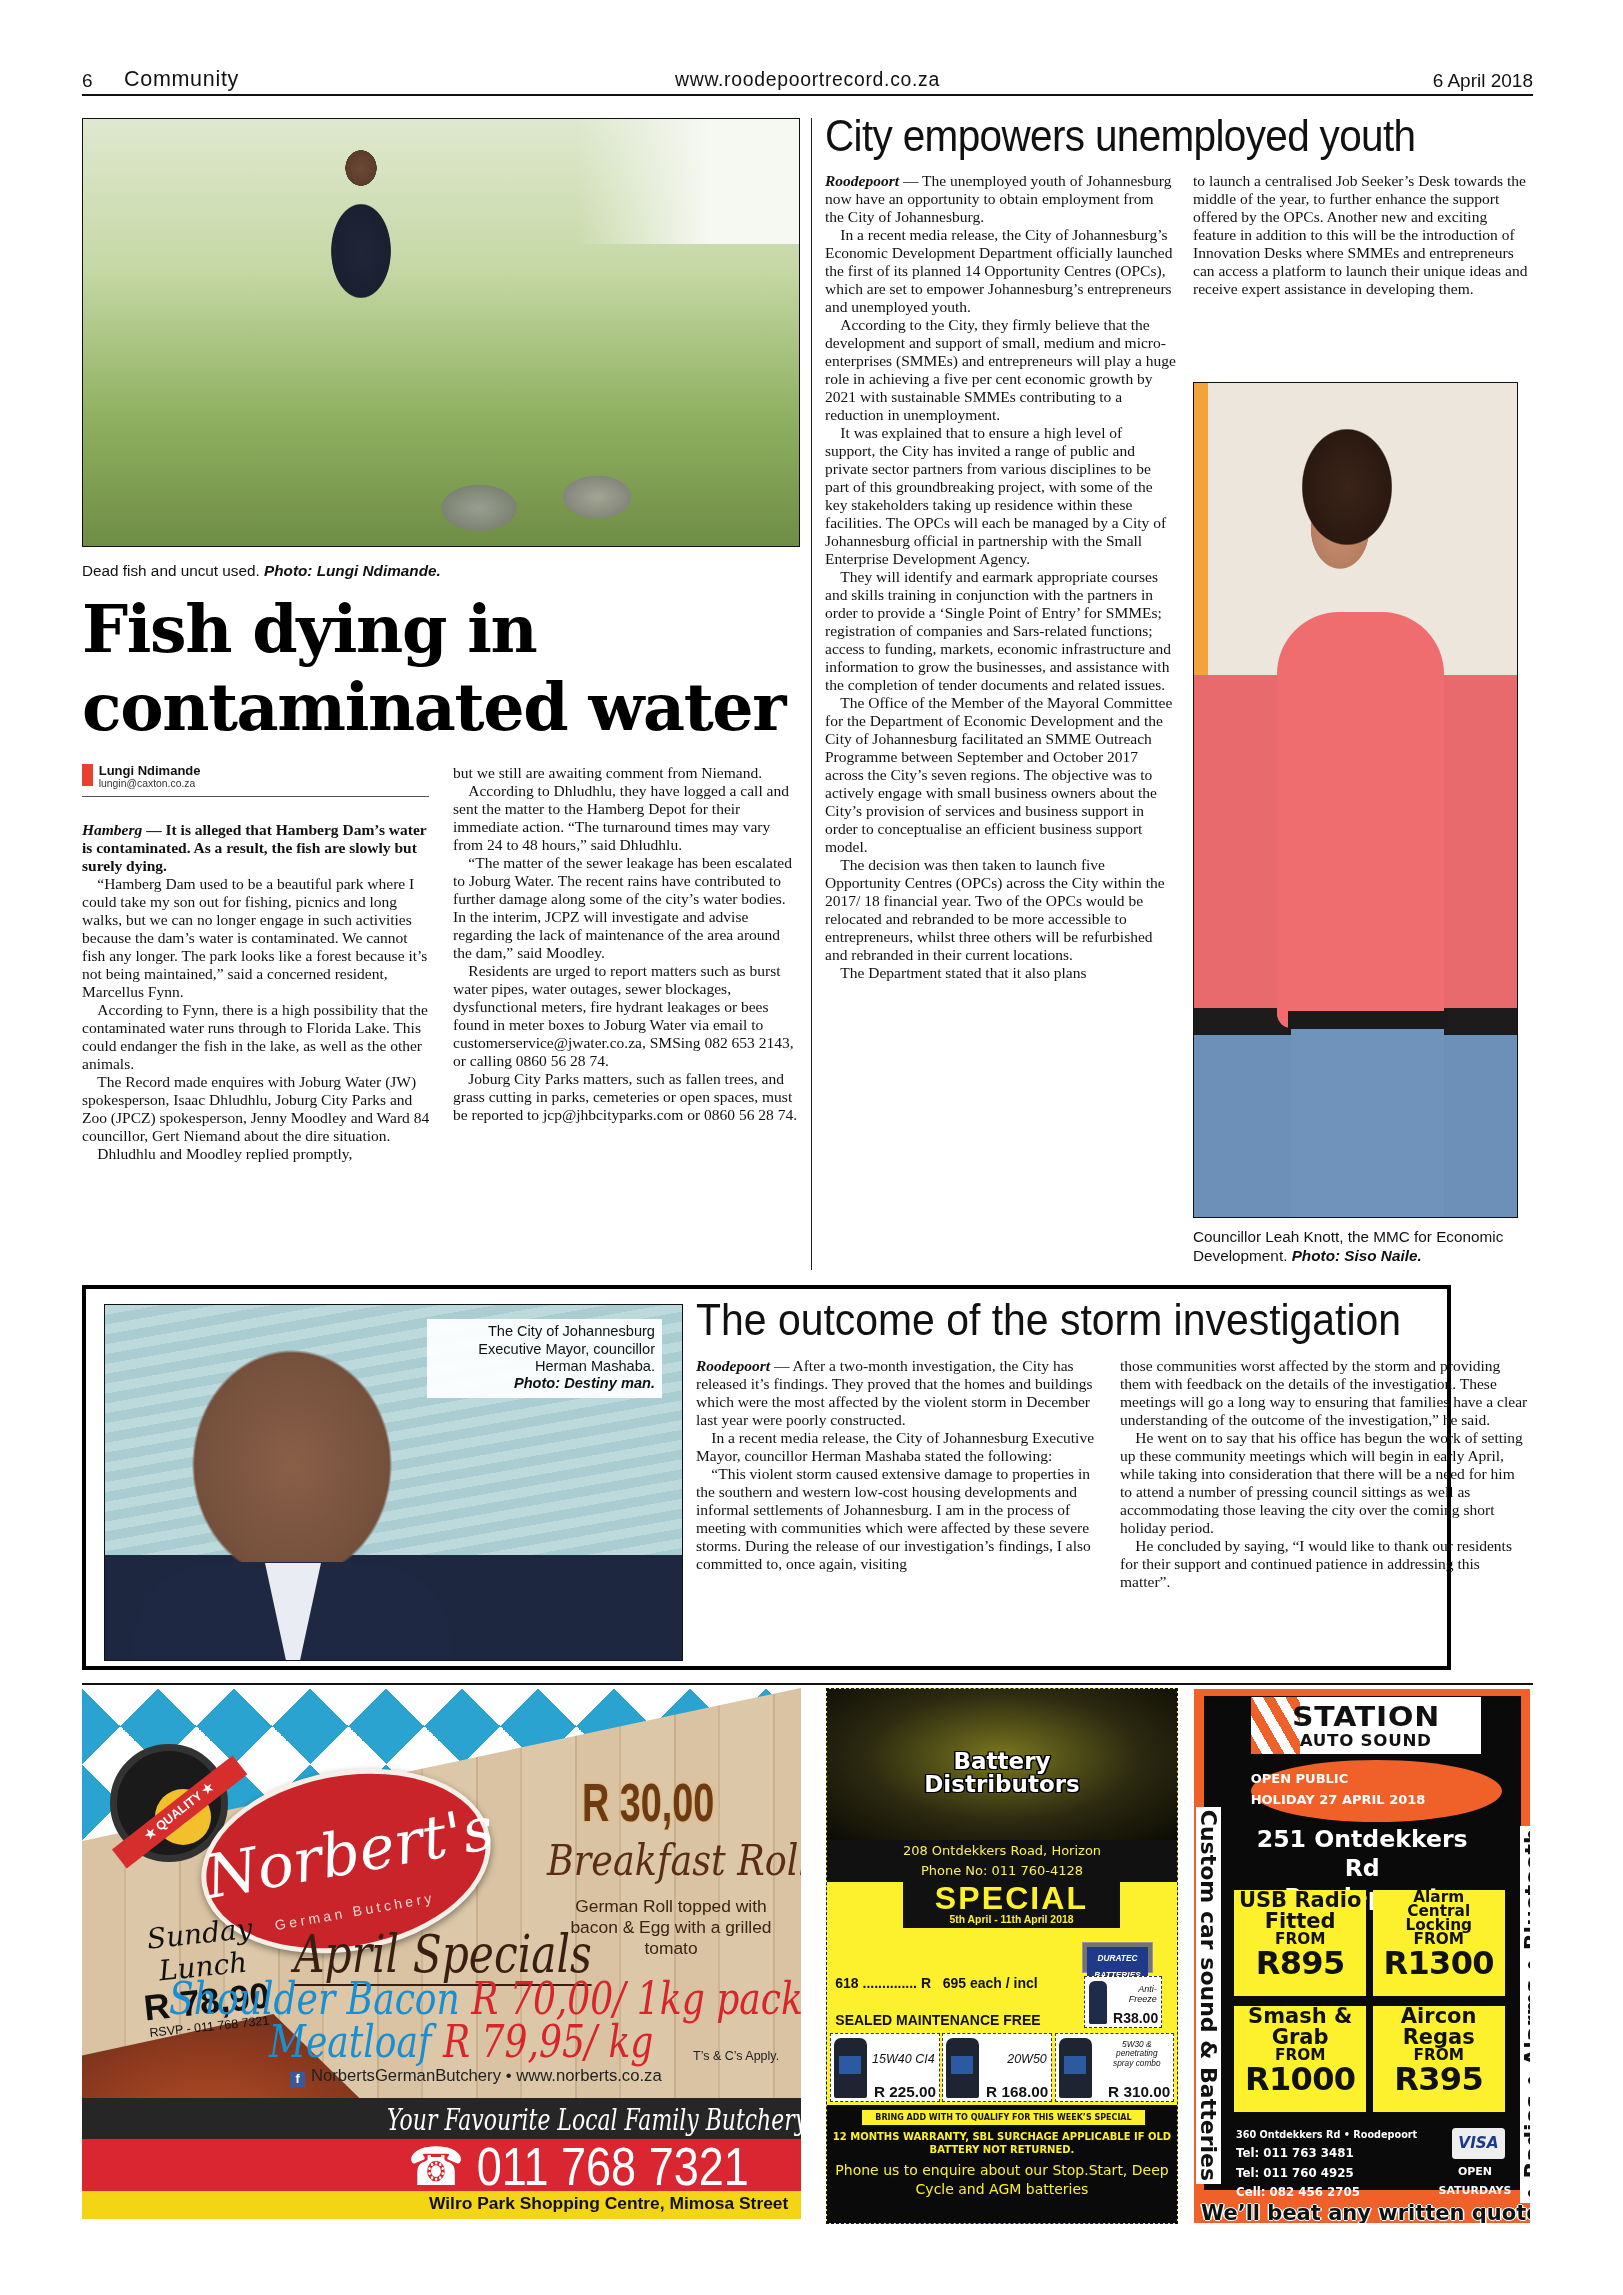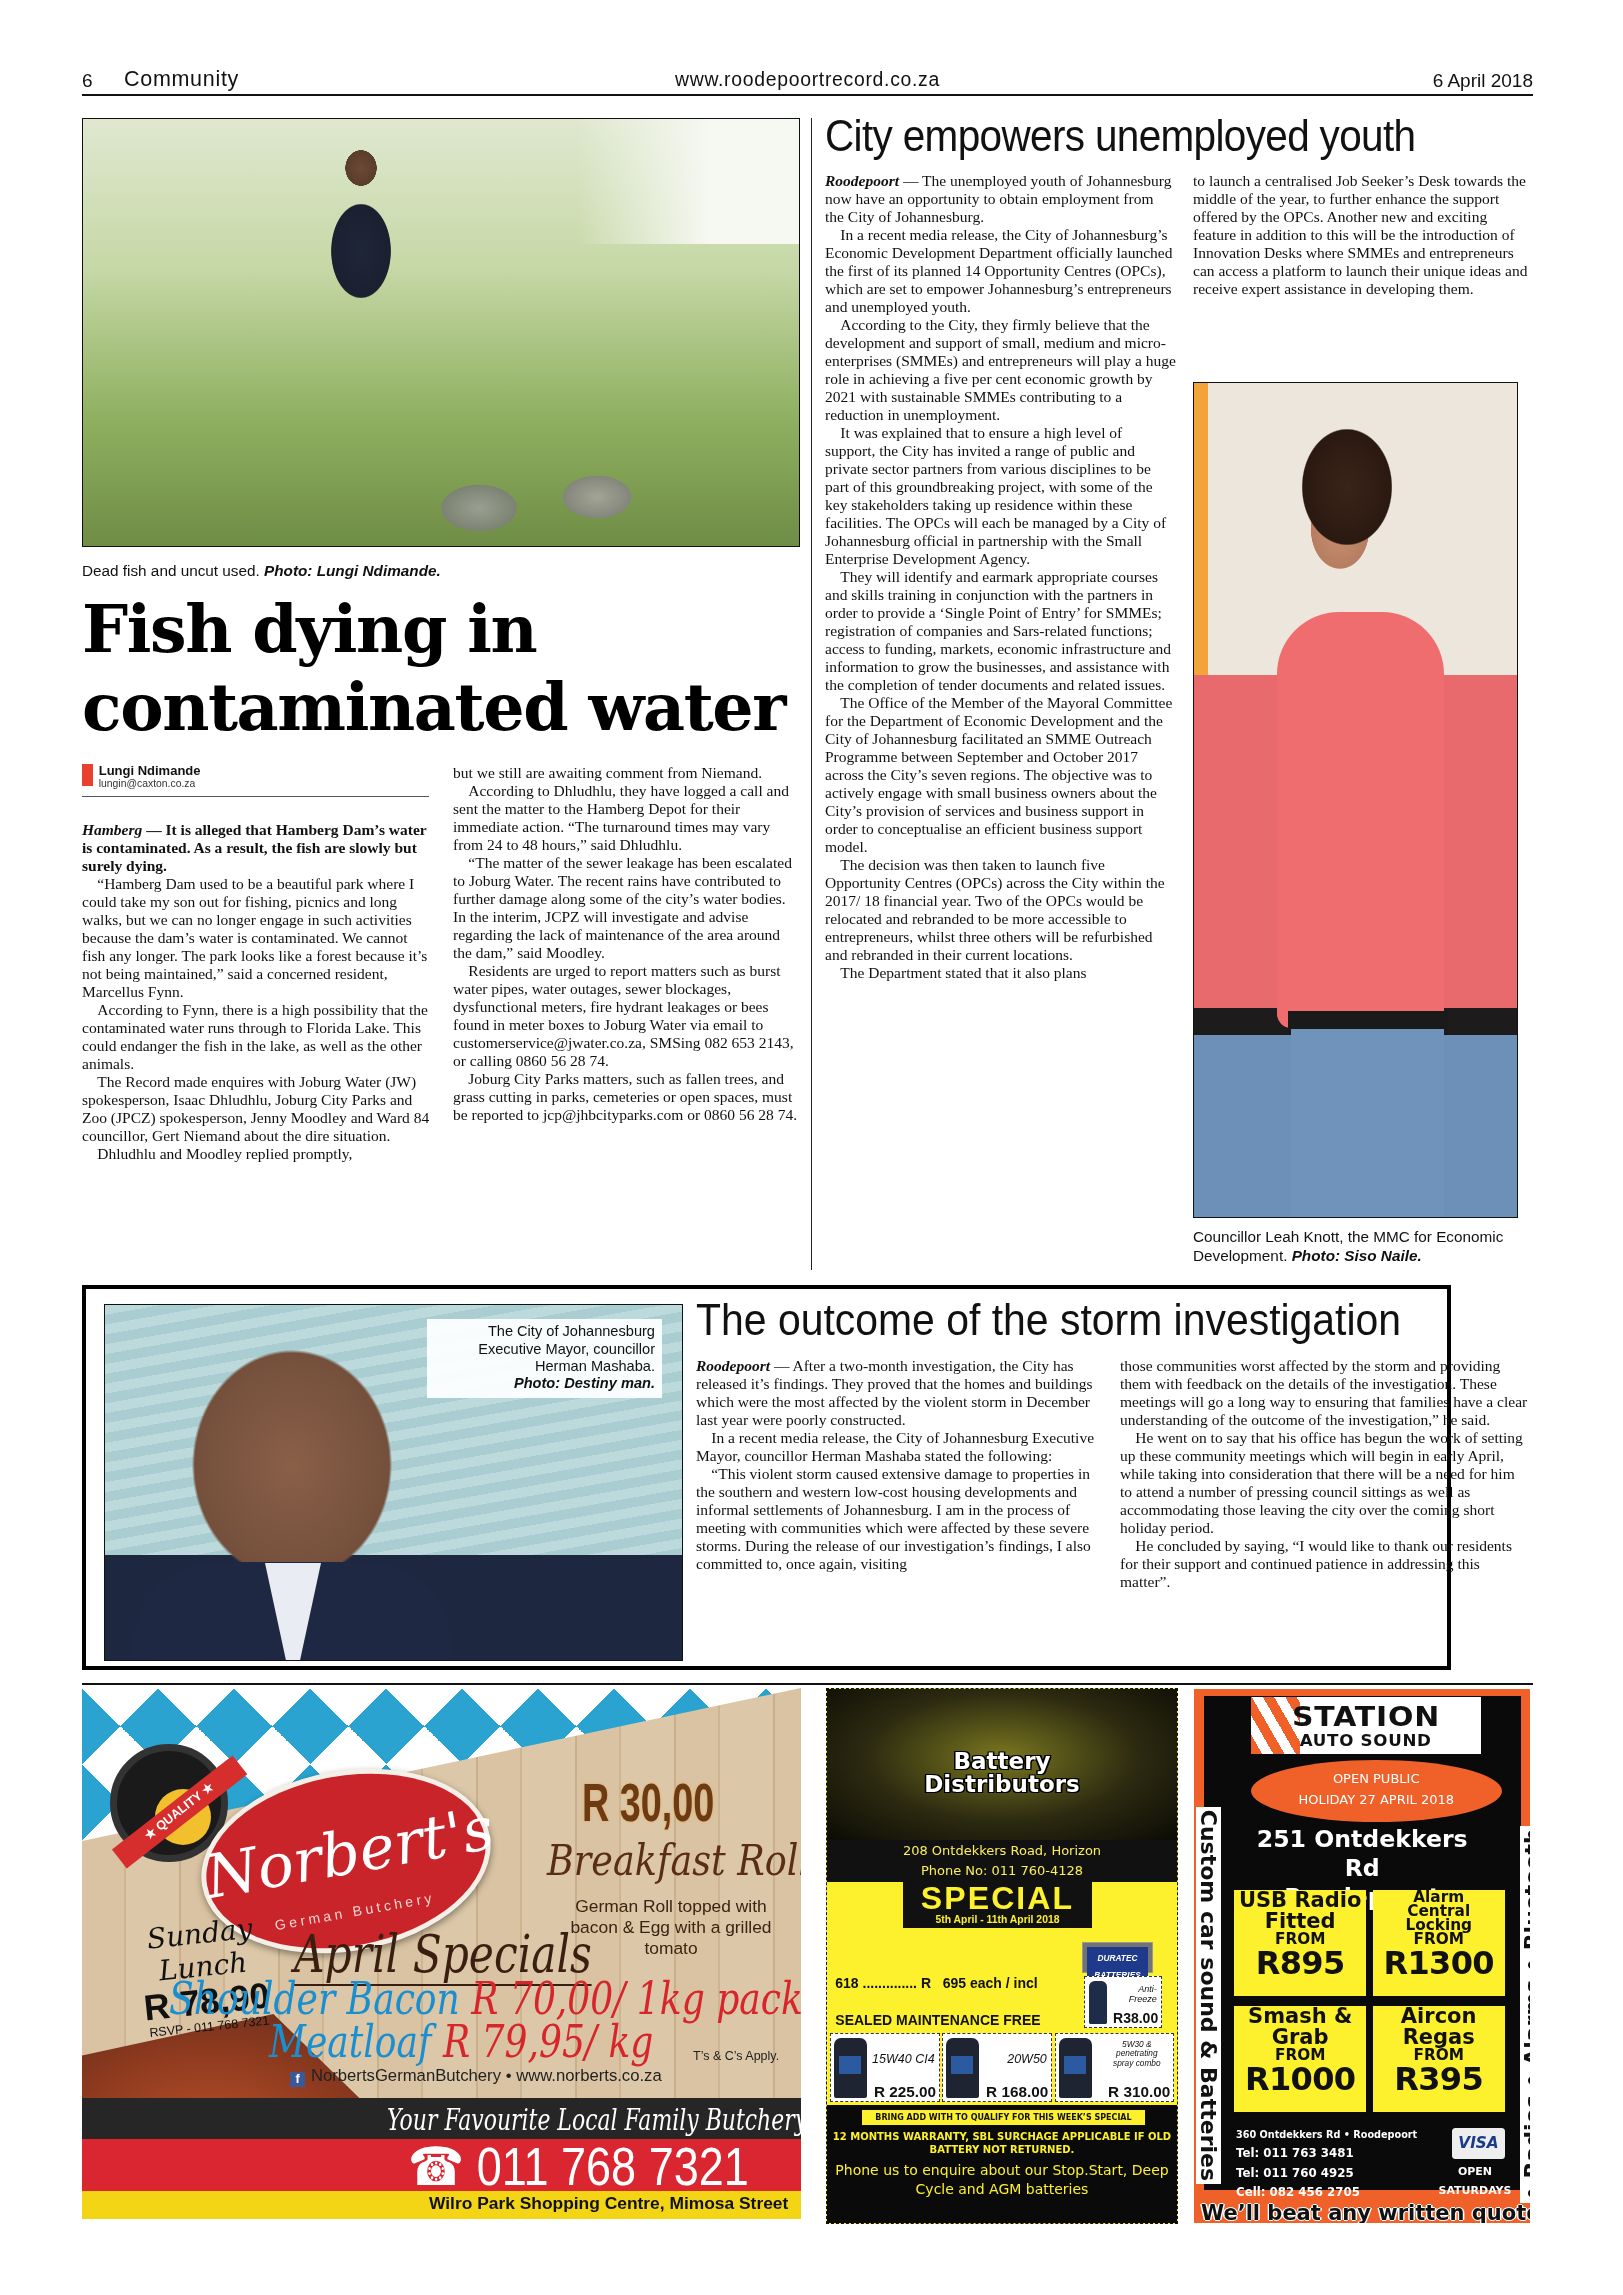--- a/index.html
+++ b/index.html
@@ -103,21 +103,21 @@
   .norb-yellow { position:absolute; left:0; top:503px; width:100%; height:28px; background:#f3d516; }
   .norb-addr { position:absolute; left:347px; top:505px; font-family:"Liberation Sans", sans-serif; font-weight:bold; font-size:17.4px; color:#111; white-space:nowrap; }
   .norb-meat { position:absolute; left:0; top:326px; width:319px; height:208px; background:radial-gradient(ellipse at 40% 60%, #b8502a 0%, #8e3a1f 50%, #5a2a1a 100%); clip-path:polygon(0 20%, 60% 0, 100% 60%, 100% 100%, 0 100%); }
   .norb-badge { position:absolute; width:104px; height:104px; border-radius:50%; background:#f1ece2; border:2.8px solid #b59b7a; color:#5a3a1a; font-family:"Liberation Sans",sans-serif; font-size:8.3px; font-weight:bold; text-align:center; padding-top:42px; }
 
   
   .ad-batt { position:absolute; left:826px; top:1688px; width:352px; height:536px; background:#fdf12d; border:1.4px dashed #111; overflow:hidden; }
   .batt-top { position:absolute; left:0; top:0; width:100%; height:151px; background: radial-gradient(ellipse at 50% 45%, #7a7720 0%, #2c2a10 55%, #0b0b05 100%); }
   .batt-logo { position:absolute; left:0; right:0; top:61px; text-align:center; font-family:"DejaVu Sans", sans-serif; font-weight:bold; font-size:23px; line-height:23px; color:#fff; text-shadow:1.4px 1.4px 0 #000, -1.4px -1.4px 0 #000, 1.4px -1.4px 0 #000, -1.4px 1.4px 0 #000; }
   .batt-addr { position:absolute; left:0; right:0; top:151px; text-align:center; font-family:"DejaVu Sans", sans-serif; font-size:13px; color:#fbf05a; background:#111; padding-top:1.4px; height:42px; line-height:19.4px; }
-  .batt-special { position:absolute; left:76px; top:193px; width:189px; height:46px; background:#111; text-align:center; }
+  .batt-special { position:absolute; left:76px; top:193px; width:217px; height:46px; background:#111; text-align:center; }
   .batt-special .s { font-family:"Liberation Sans", sans-serif; font-weight:bold; font-size:32px; color:#fdf12d; letter-spacing:2.1px; line-height:32px; }
   .batt-special .d { font-family:"Liberation Sans", sans-serif; font-weight:bold; font-size:10.4px; color:#fdf12d; }
   .batt-list { position:absolute; left:8.3px; top:247px; font-family:"Liberation Sans", sans-serif; font-weight:bold; font-size:14px; line-height:19px; color:#111; white-space:pre; }
   .batt-sealed { position:absolute; left:8.3px; top:323px; font-family:"Liberation Sans", sans-serif; font-weight:bold; font-size:14px; color:#111; }
   .batt-duratec { position:absolute; left:255px; top:253px; width:71px; height:30.5px; background:#737373; border:0.7px solid #999; font-family:"Liberation Sans", sans-serif; font-style:italic; font-weight:bold; font-size:8.3px; color:#fff; text-align:center; }
   .batt-duratec span { display:block; margin:4.2px 4.2px; background:#1f3a8a; line-height:9.7px; padding:1.4px 0; }
   .batt-anti { position:absolute; left:257px; top:287px; width:78px; height:52px; background:#fff; border:1.4px dashed #333; }
   .batt-anti .l { position:absolute; right:4.2px; top:7px; font-family:"Liberation Sans", sans-serif; font-style:italic; font-size:9px; text-align:right; }
   .batt-anti .p { position:absolute; right:2.8px; bottom:1.4px; font-family:"Liberation Sans", sans-serif; font-weight:bold; font-size:14px; }
   .batt-anti .bottle { position:absolute; left:4.2px; top:4.2px; width:18px; height:43px; background:#1e2c4a; border-radius:5.6px 5.6px 1.4px 1.4px; }
@@ -132,21 +132,21 @@
   .batt-warr { position:absolute; left:0; right:0; top:441px; text-align:center; font-family:"DejaVu Sans", sans-serif; font-weight:bold; font-size:10px; line-height:13px; color:#fdf12d; }
   .batt-phone { position:absolute; left:0; right:0; top:472px; text-align:center; font-family:"DejaVu Sans", sans-serif; font-size:14px; line-height:19.4px; color:#fdf12d; }
 
   
   .ad-station { position:absolute; left:1194px; top:1689px; width:336px; height:534px; background:#f0612a; overflow:hidden; }
   .st-black { position:absolute; left:9.7px; top:7px; width:317px; height:494px; background:#0a0a0a; }
   .st-logo { position:absolute; left:47px; top:1.4px; width:230px; height:57px; background:#fff; text-align:center; }
   .st-logo .a { font-family:"DejaVu Sans", sans-serif; font-weight:bold; font-size:26px; line-height:29px; letter-spacing:0.7px; padding-top:5.6px; transform:scaleX(1.15); }
   .st-logo .b { font-family:"DejaVu Sans", sans-serif; font-weight:bold; font-size:16.7px; line-height:16.7px; letter-spacing:0.7px; }
   .st-logo .flag { position:absolute; left:0; top:0; width:49px; height:57px; background: repeating-linear-gradient(60deg, #f0612a 0 9.7px, #fff 9.7px 19.4px); }
-  .st-oval { position:absolute; left:47px; top:64px; width:251px; height:62px; background:#f0612a; border-radius:50%; text-align:center; font-family:"DejaVu Sans", sans-serif; font-weight:normal; font-size:13px; line-height:23.6px; color:#fff; padding-top:7px; }
+  .st-oval { position:absolute; left:47px; top:64px; width:251px; height:62px; background:#f0612a; border-radius:50%; text-align:left; font-family:"DejaVu Sans", sans-serif; font-weight:bold; font-size:13px; line-height:23.6px; color:#fff; padding-top:7px; }
   .st-addr { position:absolute; left:33px; right:33px; top:129px; text-align:center; font-family:"DejaVu Sans", sans-serif; font-weight:bold; font-size:23.6px; line-height:29px; color:#fff; }
   .st-box { position:absolute; width:132px; height:106px; background:#fdf12d; text-align:center; font-family:"DejaVu Sans", sans-serif; font-weight:bold; color:#111; overflow:hidden; }
   .st-box .h { font-size:21px; line-height:21px; }
   .st-box .h.sm { font-size:15.3px; line-height:14px; }
   .st-box .f { font-size:15.3px; line-height:15.3px; }
   .st-box .p { font-size:32px; line-height:33px; letter-spacing:-0.7px; }
   .st-contact { position:absolute; left:42px; top:436px; font-family:"DejaVu Sans", sans-serif; font-weight:bold; font-size:11.8px; line-height:19.4px; color:#fff; }
   .st-contact .first { font-size:9.7px; }
   .st-visa { position:absolute; left:258px; top:439px; width:53px; height:30.5px; background:#eee; border-radius:3.5px; font-family:"DejaVu Sans", sans-serif; font-style:italic; font-weight:bold; font-size:15.3px; color:#1a3a8a; text-align:center; line-height:30.5px; }
   .st-open { position:absolute; left:229px; top:473px; width:104px; text-align:center; font-family:"DejaVu Sans", sans-serif; font-weight:bold; font-size:11px; line-height:19.4px; color:#fff; }

